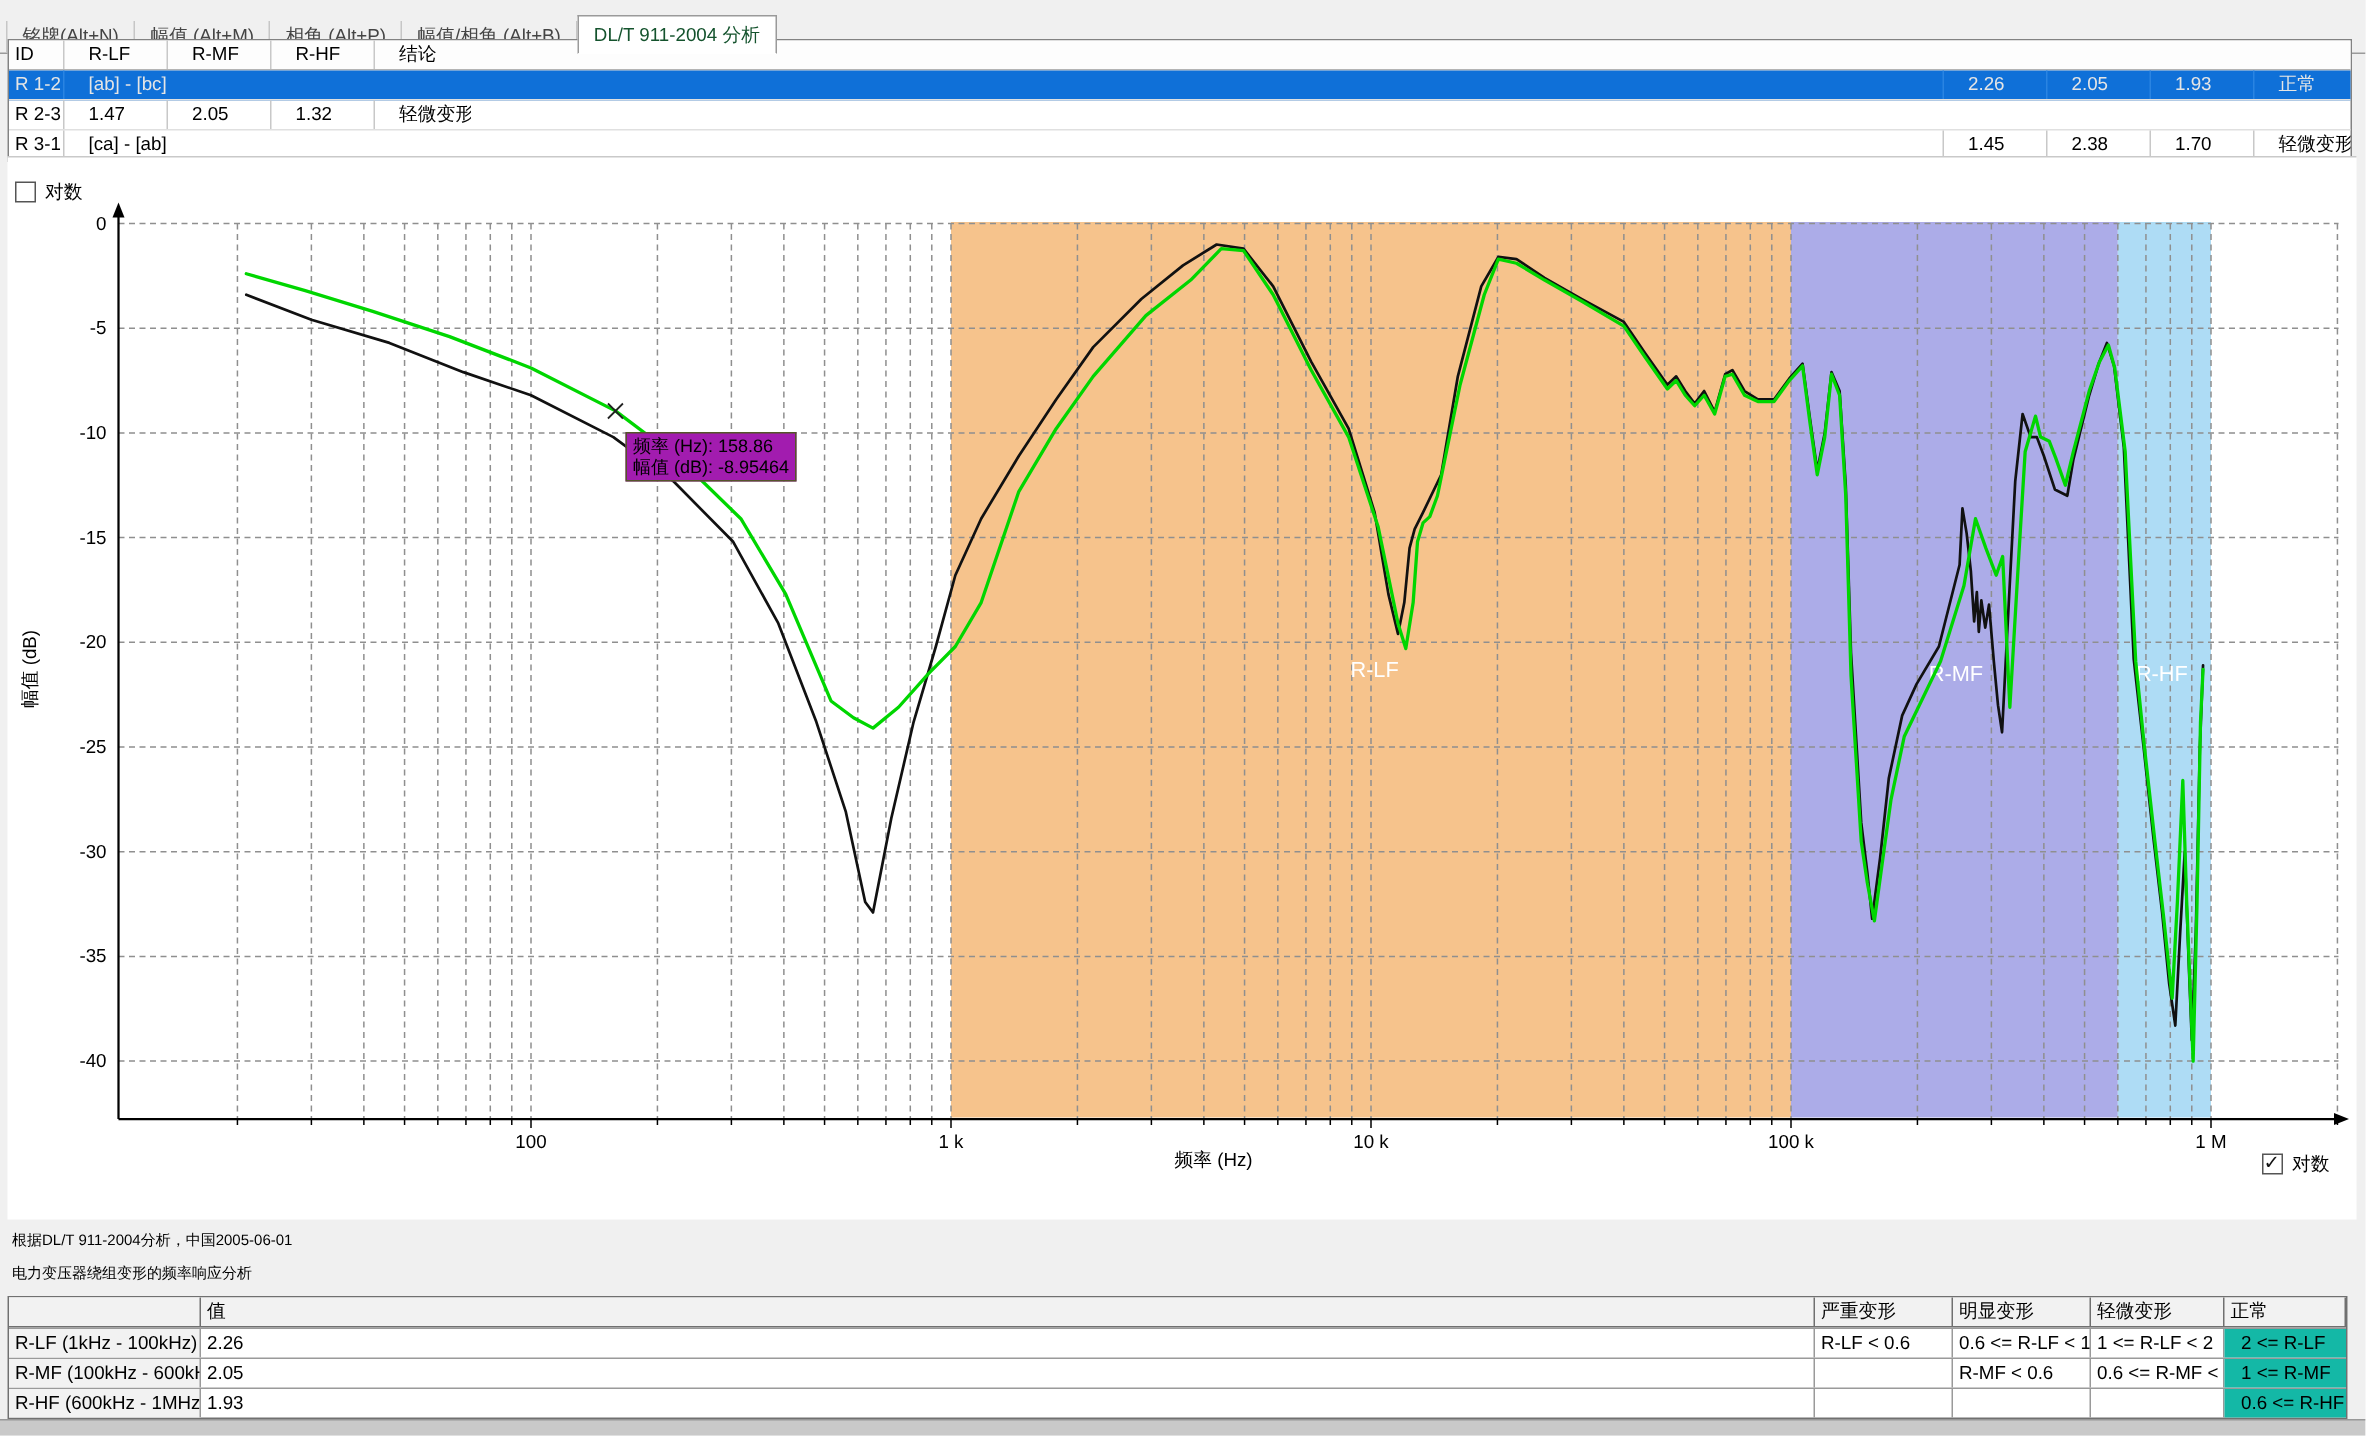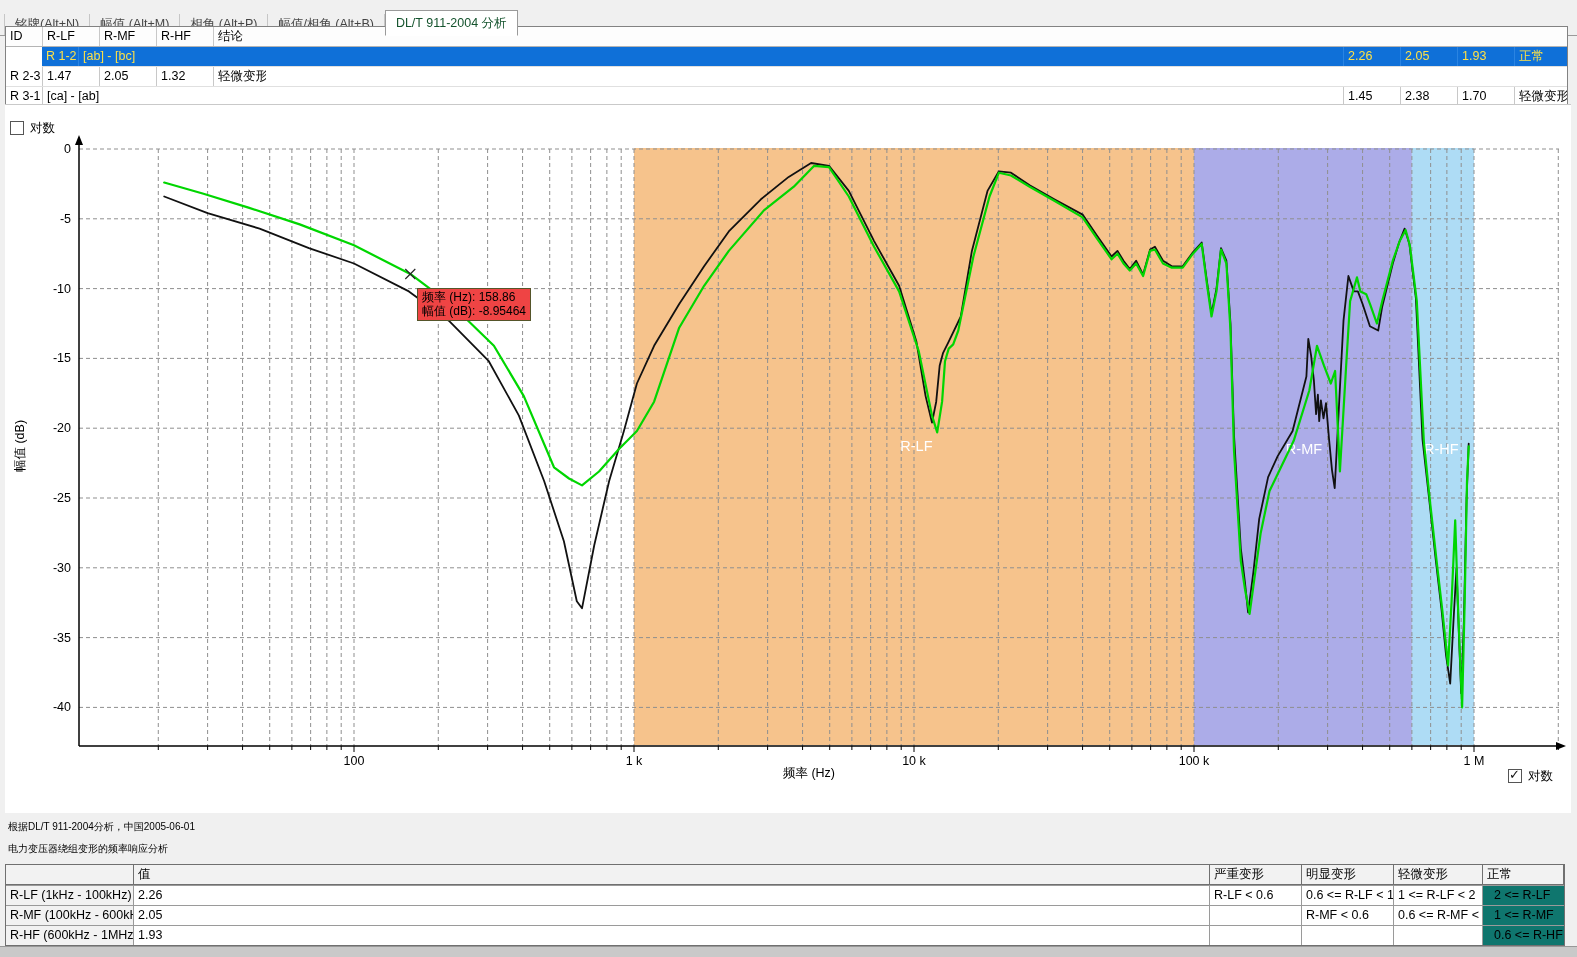--- a/index.html
+++ b/index.html
@@ -24,51 +24,51 @@
   .tab.active{
     background:#fff;color:#14532d;height:24px;line-height:24px;
     border:1px solid #9a9a9a;border-bottom:1px solid #fff;
     margin-bottom:-1px;position:relative;z-index:2;
   }
   
   #result-table{
     position:absolute;left:5px;top:26px;width:1563px;
     background:#fff;border:1px solid #828282;box-sizing:border-box;
   }
-  .trow{display:flex;height:19px;line-height:19px;border-bottom:1px solid #e0e0e0;}
+  .trow{display:flex;height:19px;line-height:19px;border-bottom:1px solid #e0e0e0;gap:12px;}
   .trow.thead{border-bottom:1px solid #b4b4b4;background:#fdfdfd;}
   .tcell{
     padding:0 4px;box-sizing:border-box;overflow:hidden;white-space:nowrap;
     border-right:1px solid #c8c8c8;
   }
   .c-id{width:37px;}
   .c-name{flex:1;}
   .c-rlf,.c-rmf,.c-rhf{width:57px;}
   .c-con{width:52px;border-right:none;}
-  .trow.sel{background:#0f70d8;color:#fde047;margin-left:36px;}
+  .trow.sel{background:#0f70d8;color:#e5e5e5;}
   .trow.sel .tcell{border-right-color:#2a84e2;}
   
   #chart-panel{
     position:absolute;left:5px;top:104px;width:1566px;height:708px;
     background:#fff;border-top:1px solid #c9c9c9;
   }
   #chart-svg{position:absolute;left:0;top:0;}
   .checkbox{position:absolute;display:flex;align-items:center;gap:6px;height:14px;}
   .checkbox .box{
     width:12px;height:12px;background:#fff;border:1px solid #555;
     display:inline-block;position:relative;
   }
   .checkbox .box.checked::after{
     content:"✓";position:absolute;left:0px;top:-3px;font-size:13px;font-weight:bold;color:#111;
   }
   #log-top{left:5px;top:16px;}
   #log-bottom{left:1503px;top:664px;}
   #tooltip{
     position:absolute;left:412px;top:183px;
-    background:#ef4444;border:1px solid #55552a;
+    background:#a21caf;border:1px solid #55552a;
     padding:1px 4px 2px 4px;font-size:12px;line-height:14px;white-space:nowrap;z-index:5;
   }
   
   .info-line{position:absolute;left:8px;font-size:10px;color:#000;}
   #info1{top:820px;}
   #info2{top:842px;}
   
   #criteria-table{
     position:absolute;left:5px;top:864px;width:1560px;
     background:#fff;border:1px solid #707070;box-sizing:border-box;
@@ -80,21 +80,21 @@
     padding:0 4px;box-sizing:border-box;white-space:nowrap;overflow:hidden;
     border-right:1px solid #9a9a9a;
   }
   .chead .ccell{border-right:1px solid #707070;}
   .cc-label{width:128px;background:#f2f2f2;}
   .cc-val{flex:1;}
   .cc-sev{width:92px;}
   .cc-obv{width:92px;}
   .cc-sli{width:89px;}
   .cc-nor{width:81px;border-right:none;}
-  .cc-nor.hl{background:#0f766e;padding-left:11px;}
+  .cc-nor.hl{background:#14b8a6;padding-left:11px;}
   
   #hscroll{
     position:absolute;left:0;top:946px;width:1577px;height:11px;
     background:#c9c9c9;border-top:1px solid #989898;
   }
 </style>
 </head>
 <body>
 
 <div id="tabbar">

